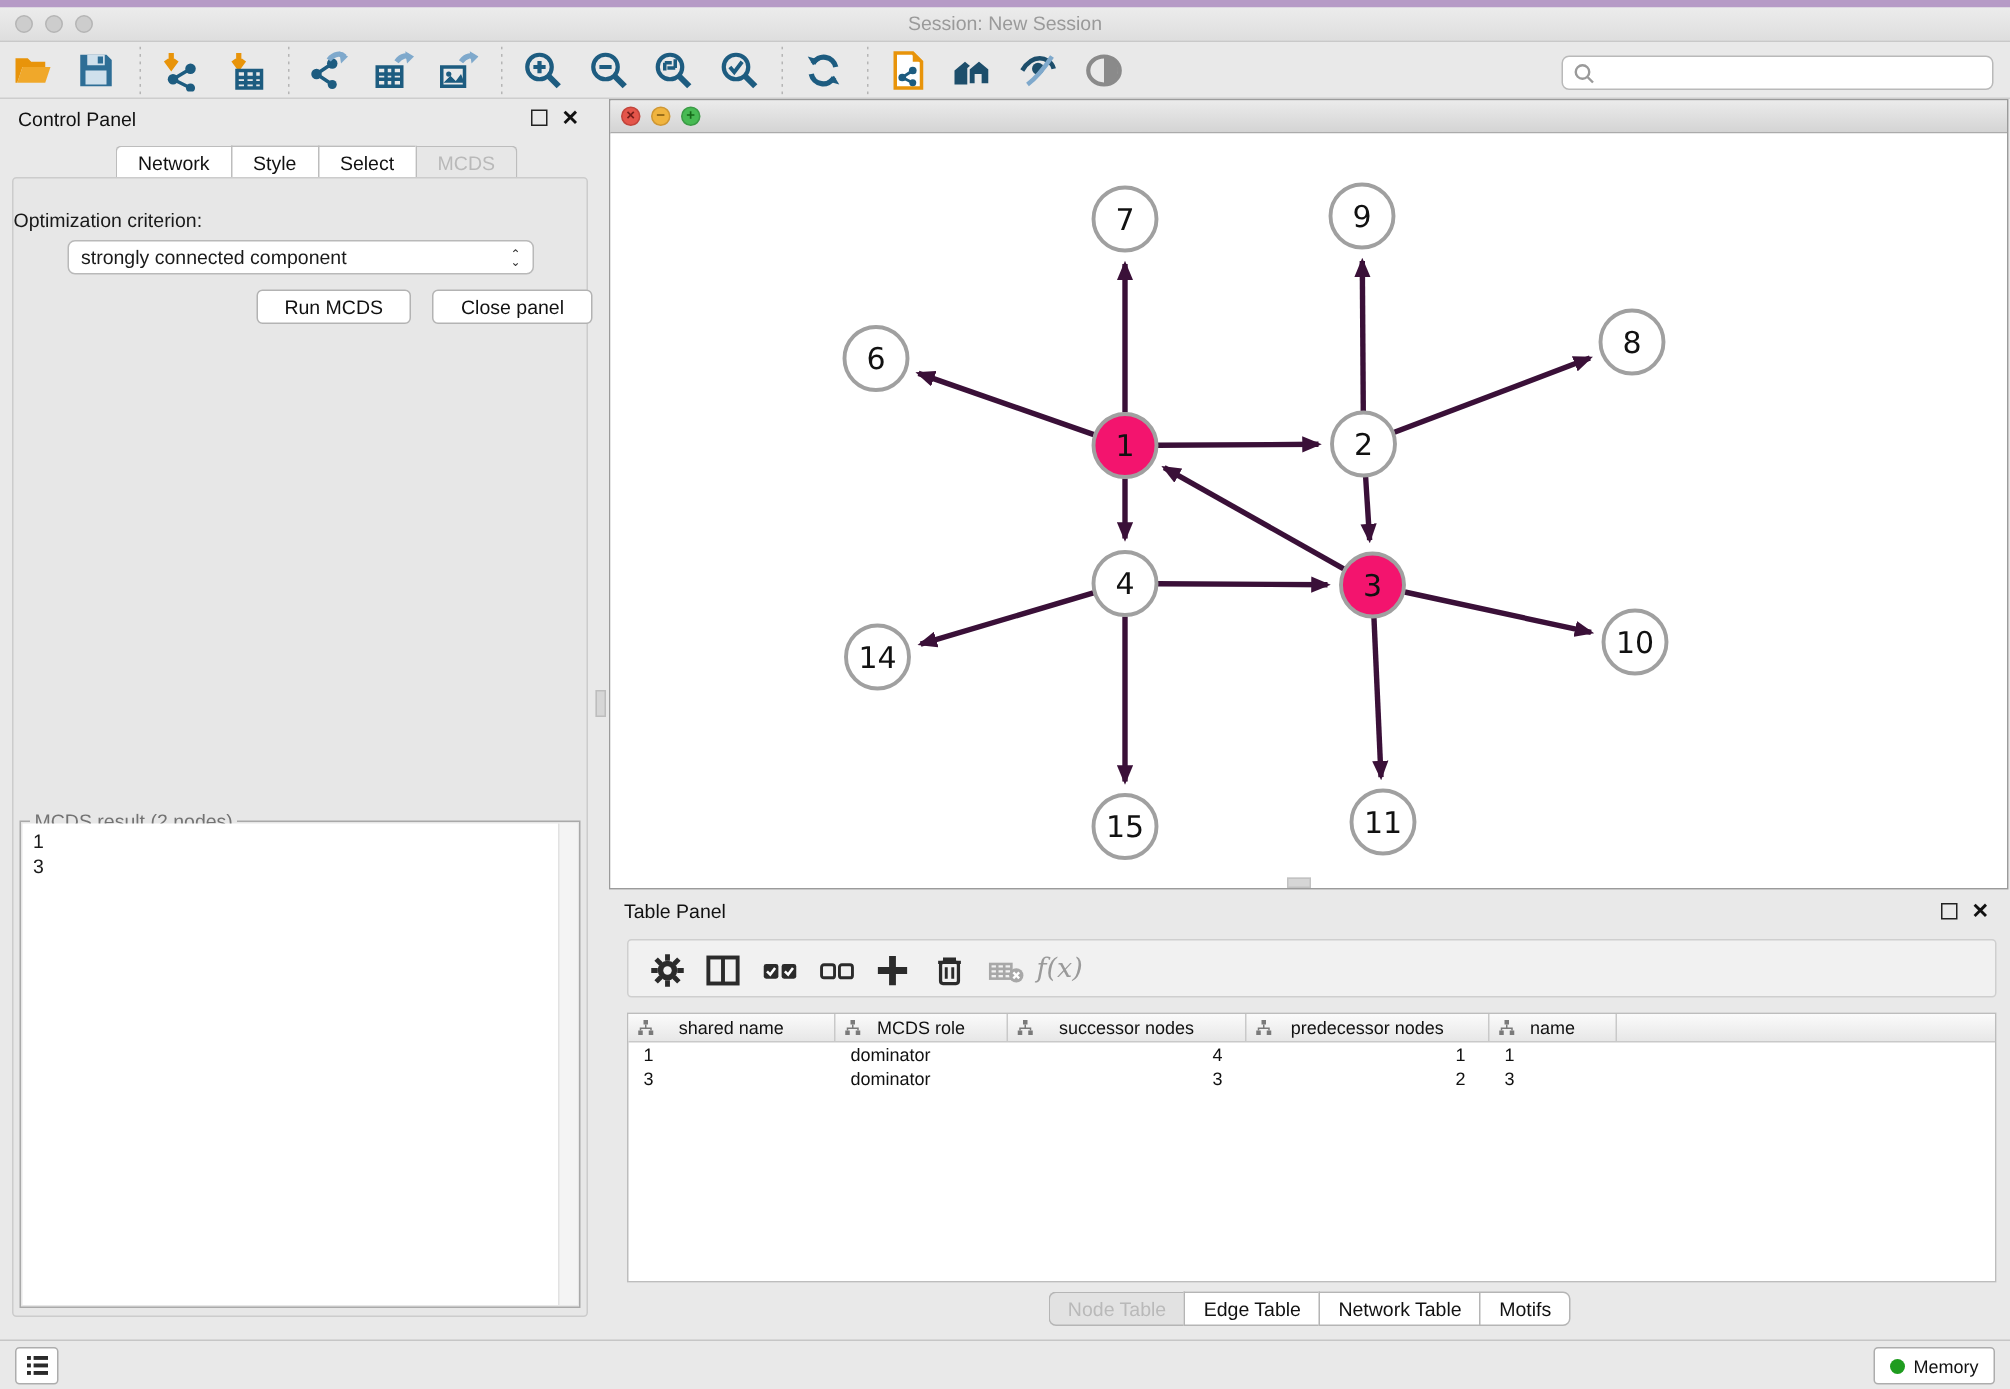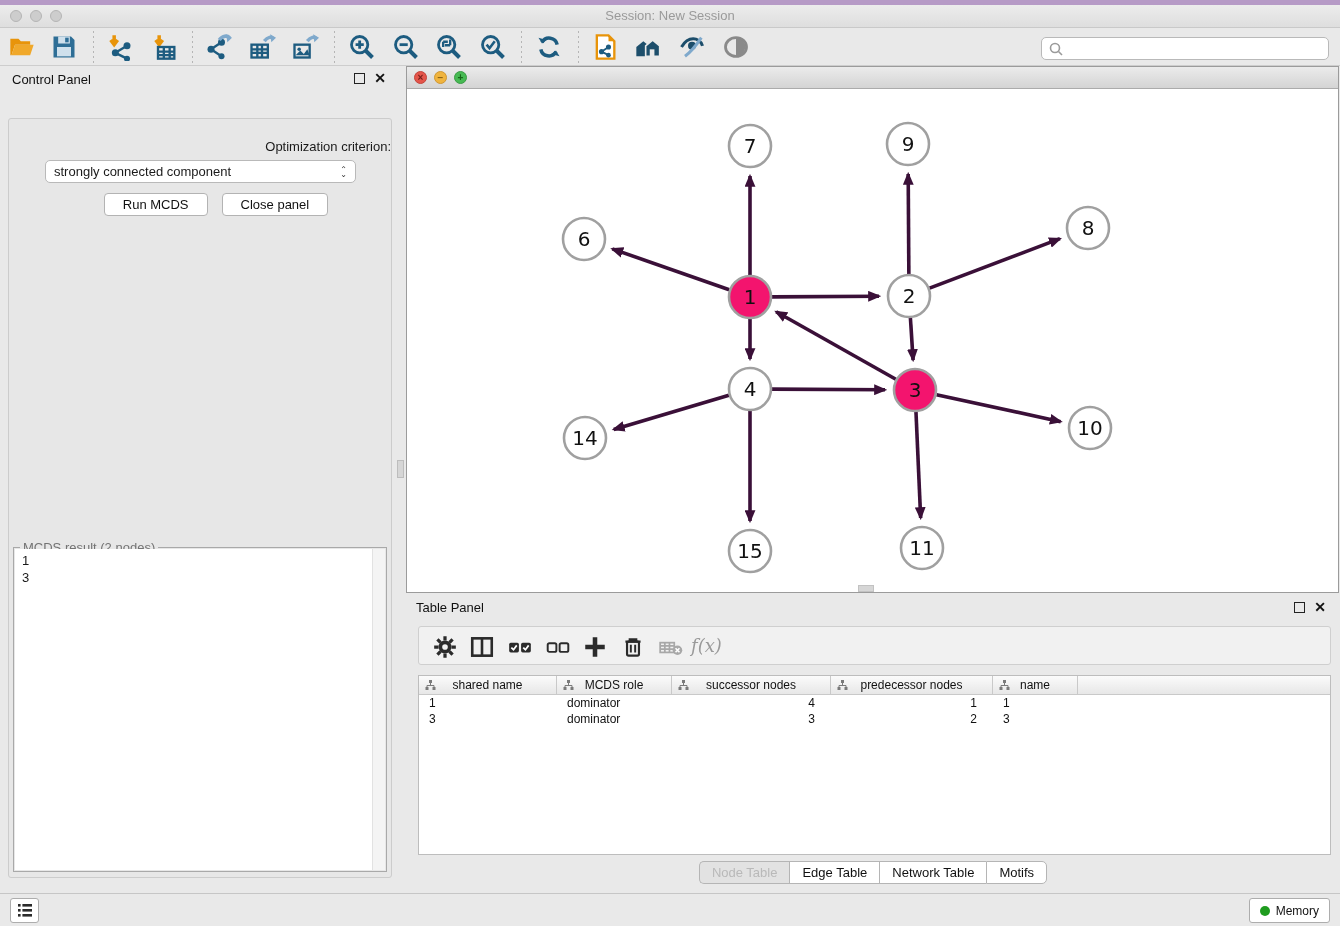--- a/index.html
+++ b/index.html
@@ -48,28 +48,28 @@
     padding:3px 14px 4px 14px; background:#fff; border:1px solid #bdbdbd; border-right:none;
     font-size:13px; color:#111; height:22px;
   }
   .tab:first-child { border-radius:4px 0 0 0; }
   .tab:last-child  { border-right:1px solid #bdbdbd; border-radius:0 4px 0 0; }
   .tab.active { background:#e7e7e7; color:#b9b9b9; border-bottom-color:#e7e7e7; }
   .cp-body {
     position:absolute; left:8px; top:52px; width:384px; height:760px;
     background:#e7e7e7; border:1px solid #cccccc; border-radius:3px;
   }
-  .opt-label { position:absolute; left:0; top:20px; width:100%; text-align:right; font-size:13px; }
+  .opt-label { position:absolute; left:0; top:20px; width:100%; text-align:left; font-size:13px; }
   .criterion-select {
     position:absolute; left:36px; top:41px; width:311px; height:23px;
     background:#fff; border:1px solid #b9b9b9; border-radius:5px;
     display:flex; align-items:center; padding:0 8px; font-size:13px;
   }
   .stepper { margin-left:auto; display:flex; flex-direction:column; line-height:5px; font-size:8px; color:#333; }
-  .cp-buttons { position:absolute; left:16px; top:74px; width:100%; display:flex; justify-content:center; gap:14px; }
+  .cp-buttons { position:absolute; left:4px; top:74px; width:100%; display:flex; justify-content:flex-end; gap:14px; }
   .btn {
     background:#fff; border:1px solid #b3b3b3; border-radius:4px;
     font-size:13px; color:#111; padding:3px 18px; height:23px;
   }
   .result-box {
     position:absolute; left:4px; top:428px; width:374px; height:325px;
     border:1px solid #a9a9a9;
   }
   .result-legend {
     position:absolute; left:6px; top:-8px; background:#e7e7e7; padding:0 3px; font-size:13px; color:#737373;
@@ -305,20 +305,26 @@
 </div>
 
 <div class="control-panel">
   <div class="cp-header">
     <span class="cp-title">Control Panel</span>
     <span class="panel-btns">
       <span class="float-btn"></span>
       <span class="close-x">✕</span>
     </span>
   </div>
+  <div class="cp-tabs">
+      <div class="tab">Network</div>
+      <div class="tab">Style</div>
+      <div class="tab">Select</div>
+      <div class="tab active">MCDS</div>
+    </div>
   <div class="cp-body">
     <div class="opt-label">Optimization criterion:</div>
     <div class="criterion-select">
       <span>strongly connected component</span>
       <span class="stepper">
           <span>⌃</span>
           <span>⌄</span>
         </span>
     </div>
     <div class="cp-buttons">

